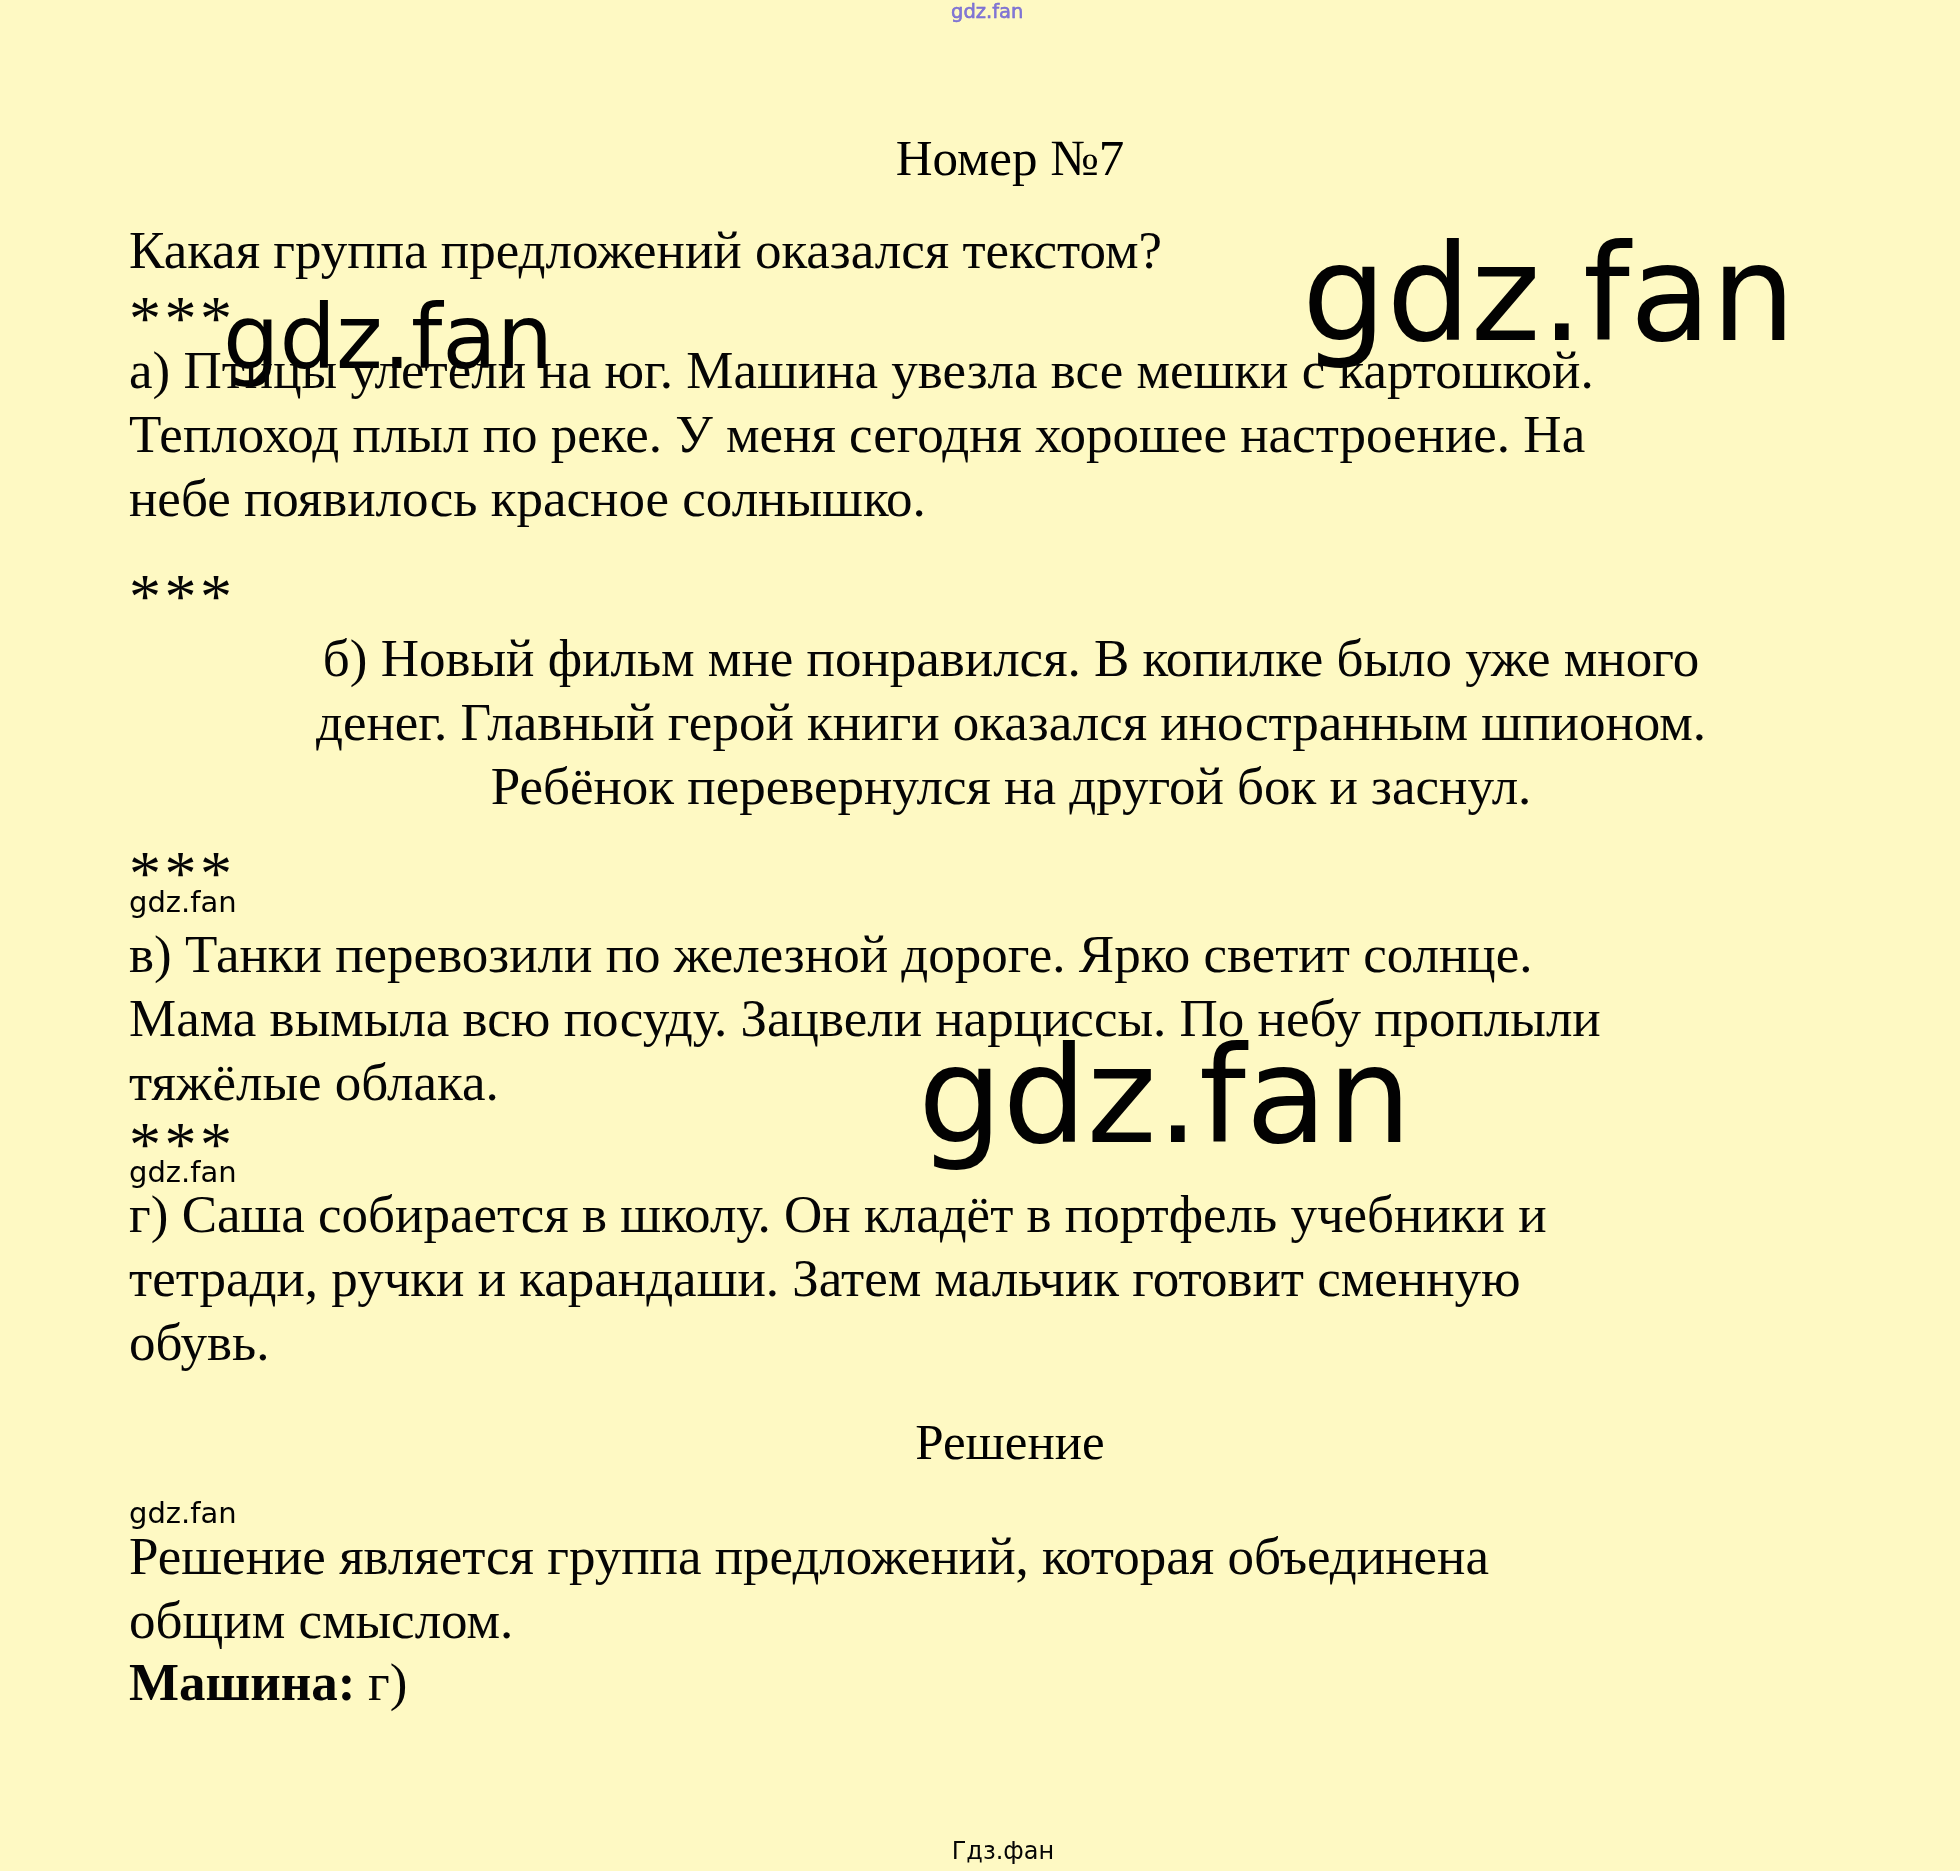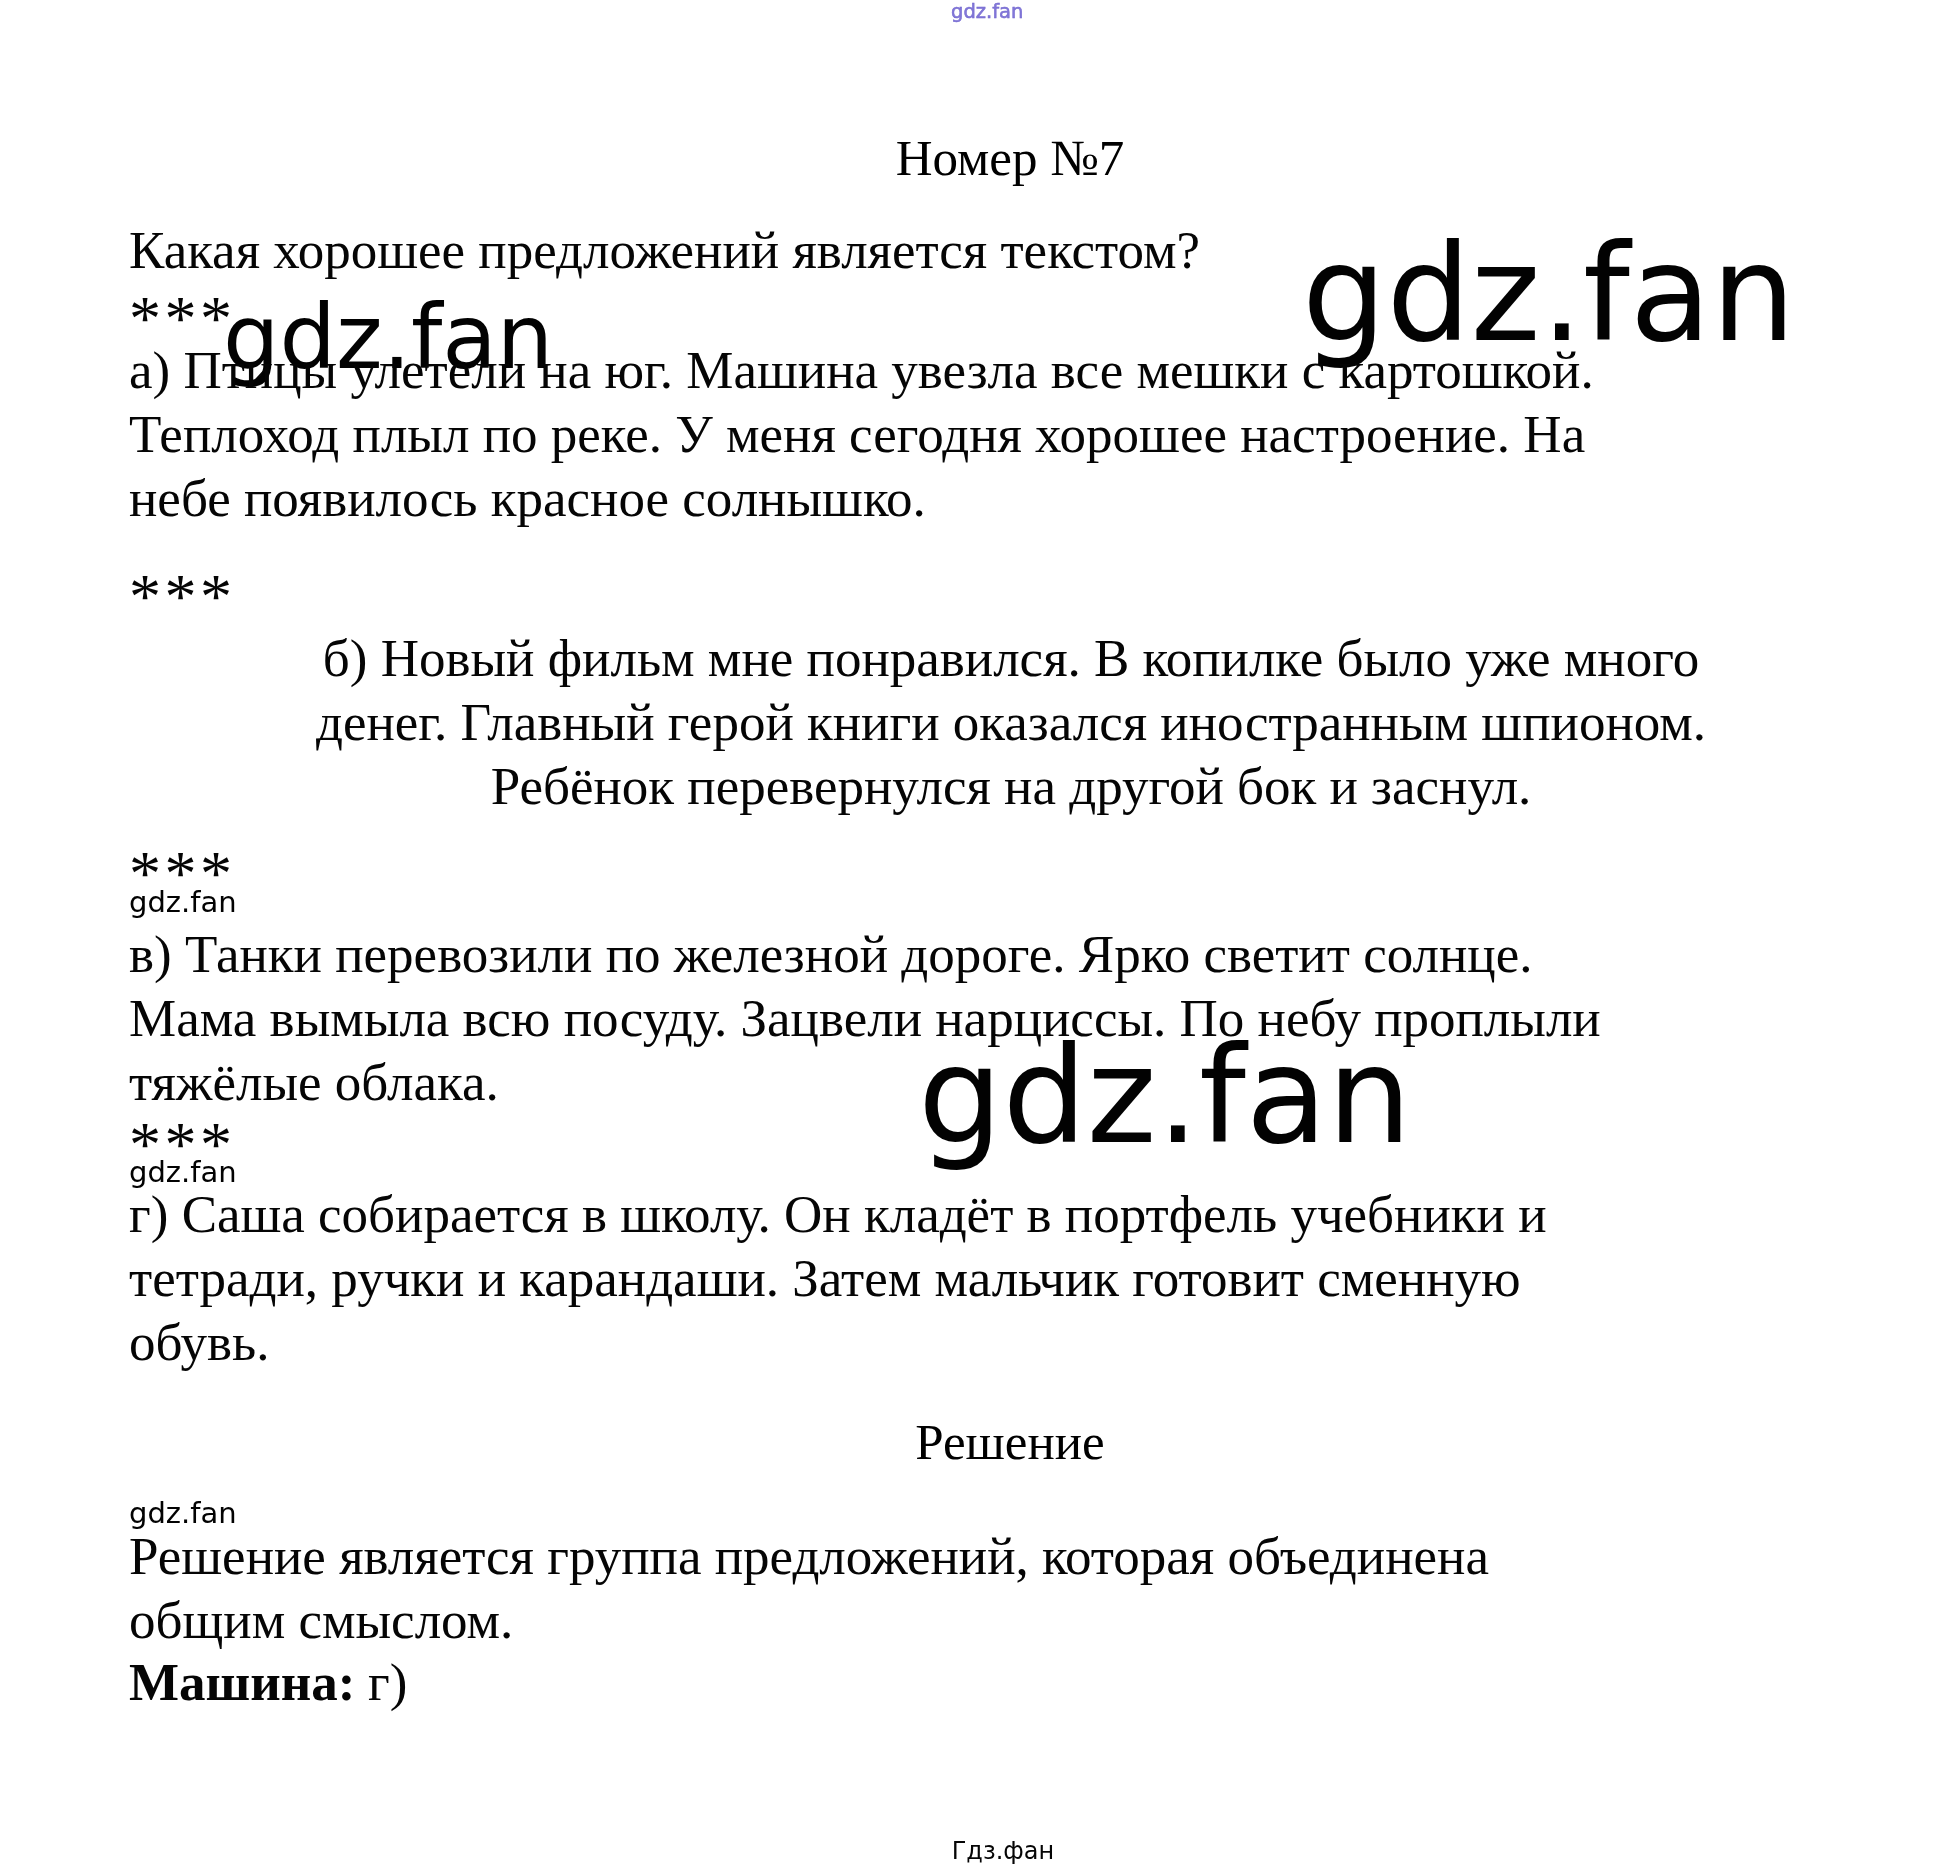--- a/index.html
+++ b/index.html
@@ -1,21 +1,21 @@
 <!DOCTYPE html>
 <html lang="ru" style="font-size:14px"><head>
 <meta charset="utf-8">
 <style>
   html, body { margin: 0; padding: 0; }
   body { background: #e8e8e8; }
   .page {
     position: relative;
     width: 1960px;
     height: 1872px;
-    background: #ffffff;
+    background: #fef9c3;
     overflow: hidden;
     font-family: "Liberation Serif", serif;
     color: #000000;
   }
   
   .para {
     position: absolute;
     left: 129px;
     width: 1764px;
     font-size: 53px;
@@ -90,21 +90,21 @@
 </style>
 </head>
 <body>
 
 <div class="page">
 
   <div class="wm wm-top">gdz.fan</div>
 
   <div class="centered title">Номер №7</div>
 
-  <div class="para question">Какая хорошее предложений является текстом?</div>
+  <div class="para question">Какая группа предложений оказался текстом?</div>
 
   <div class="wm wm-large-right">gdz.fan</div>
 
   <div class="stars stars-1">***</div>
   <div class="wm wm-large-left">gdz.fan</div>
 
   <div class="para para-a">а) Птицы улетели на юг. Машина увезла все мешки с картошкой.
 Теплоход плыл по реке. У меня сегодня хорошее настроение. На
 небе появилось красное солнышко.</div>
 

